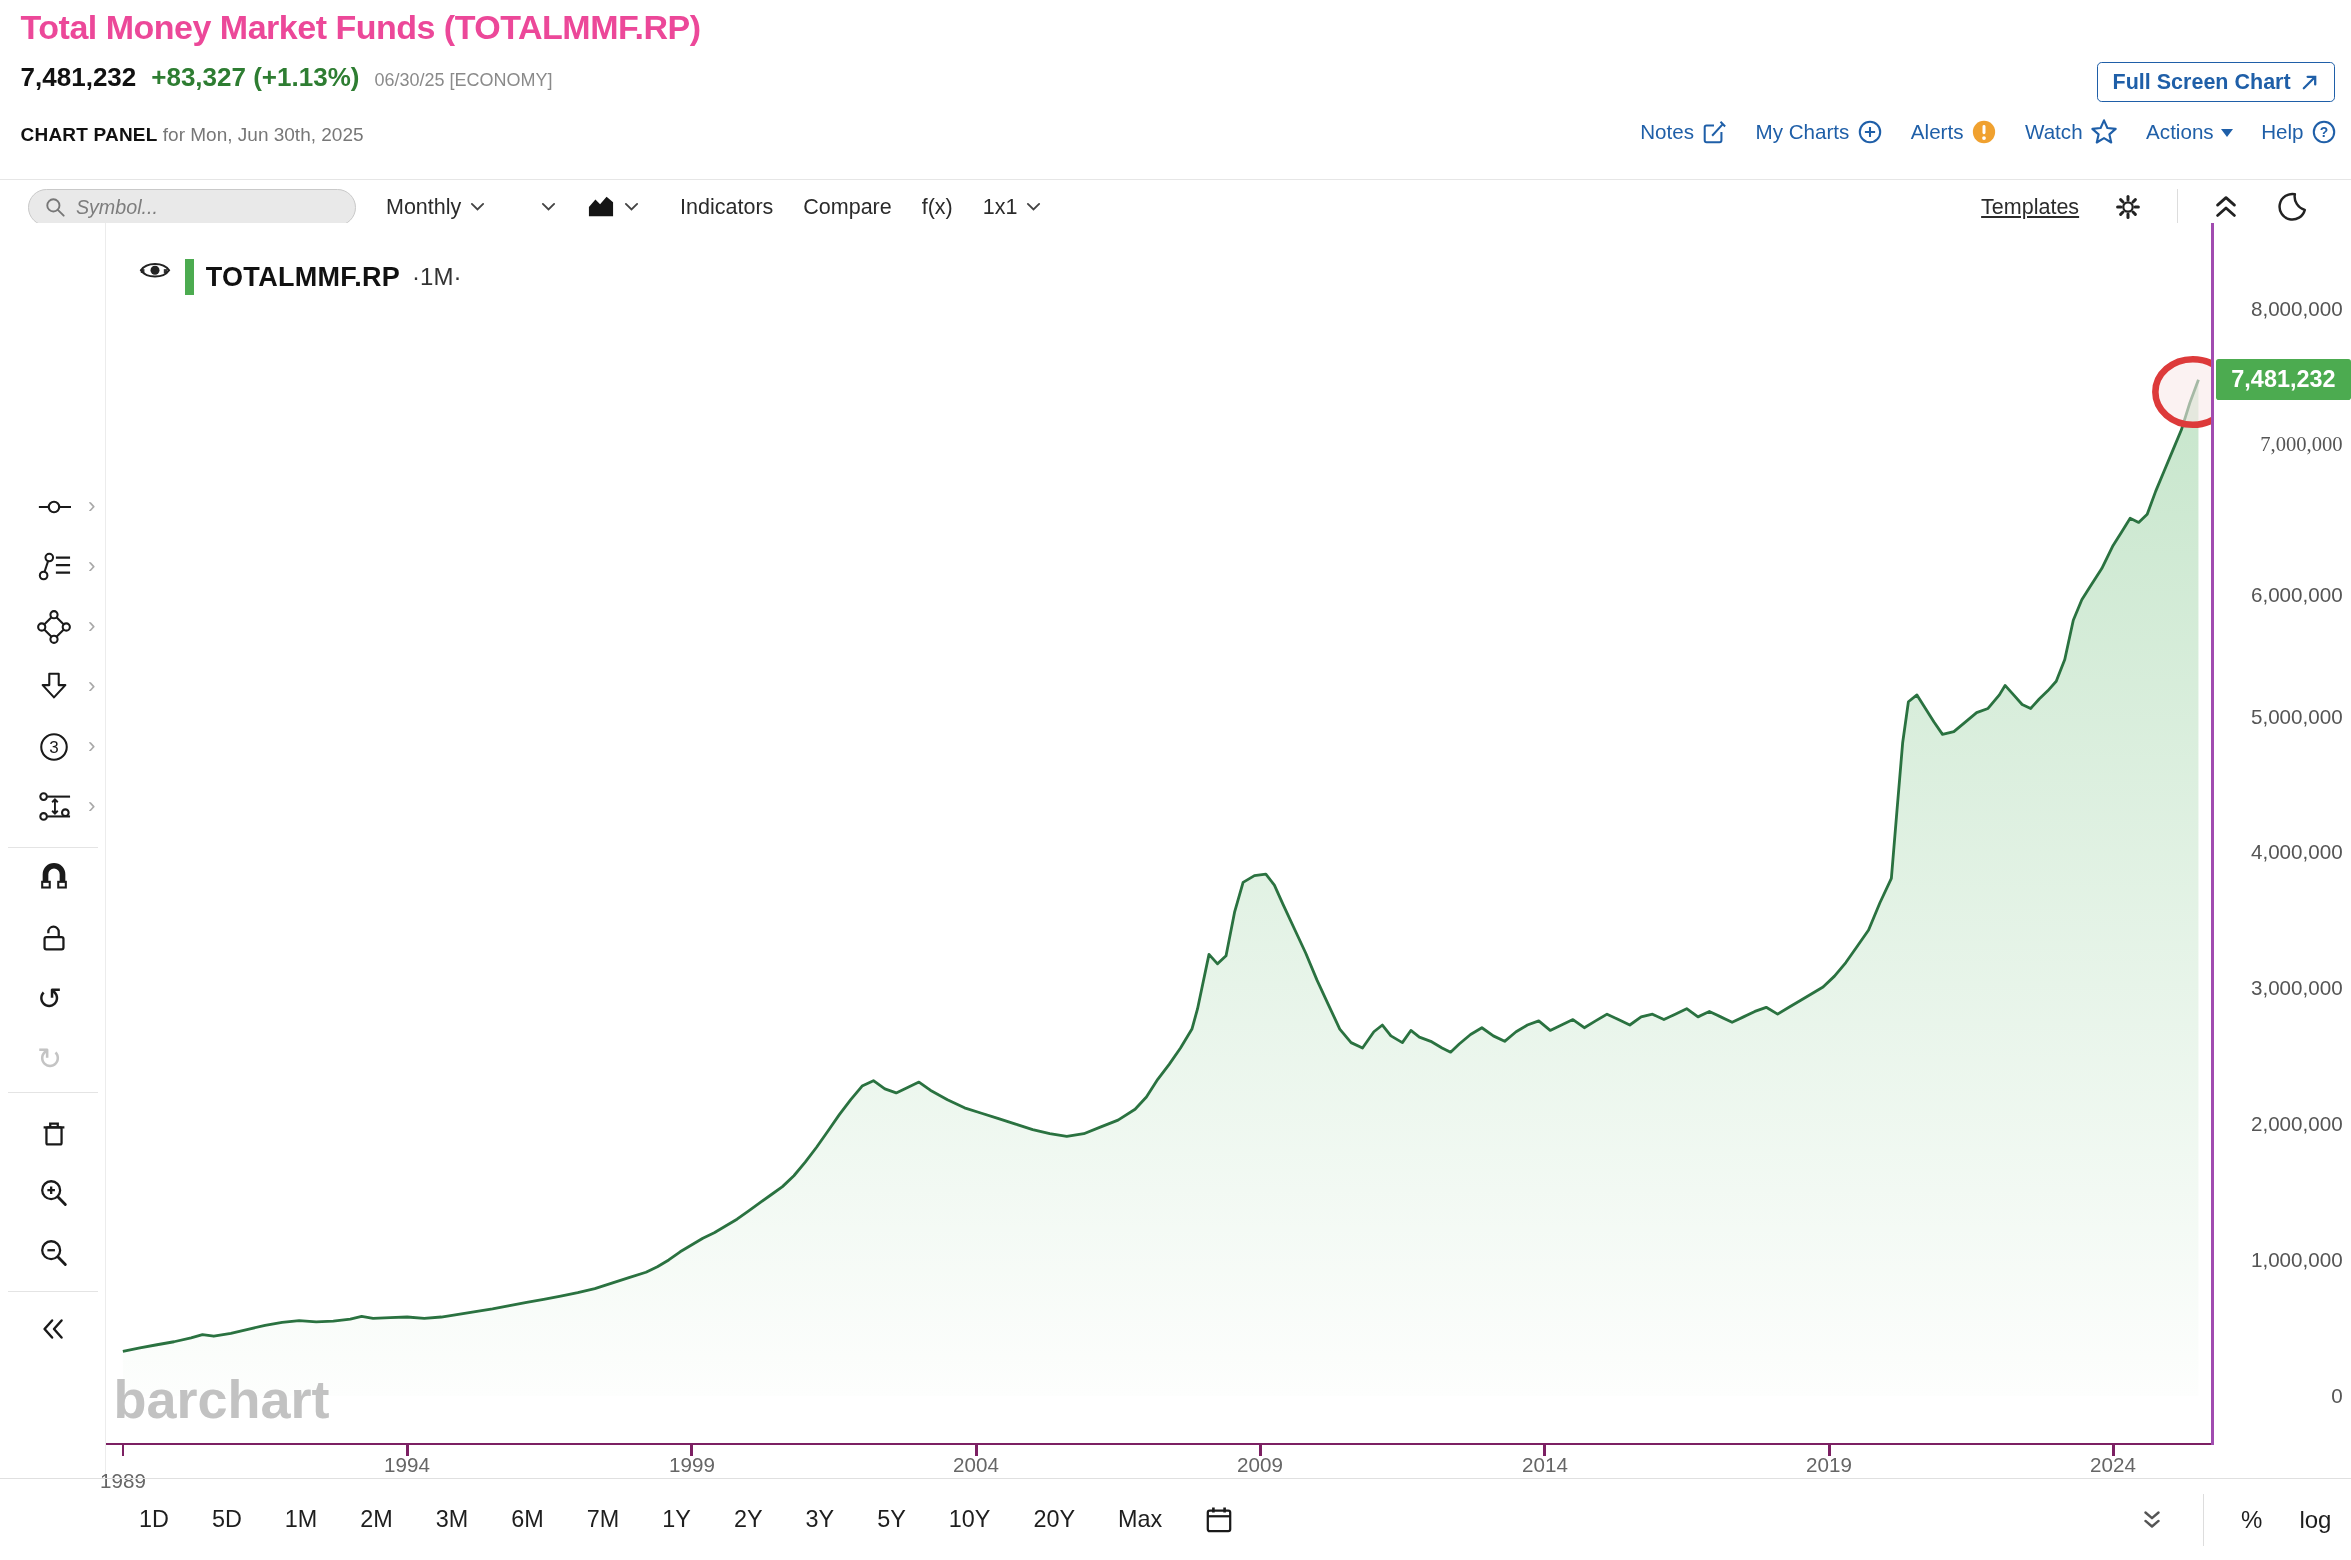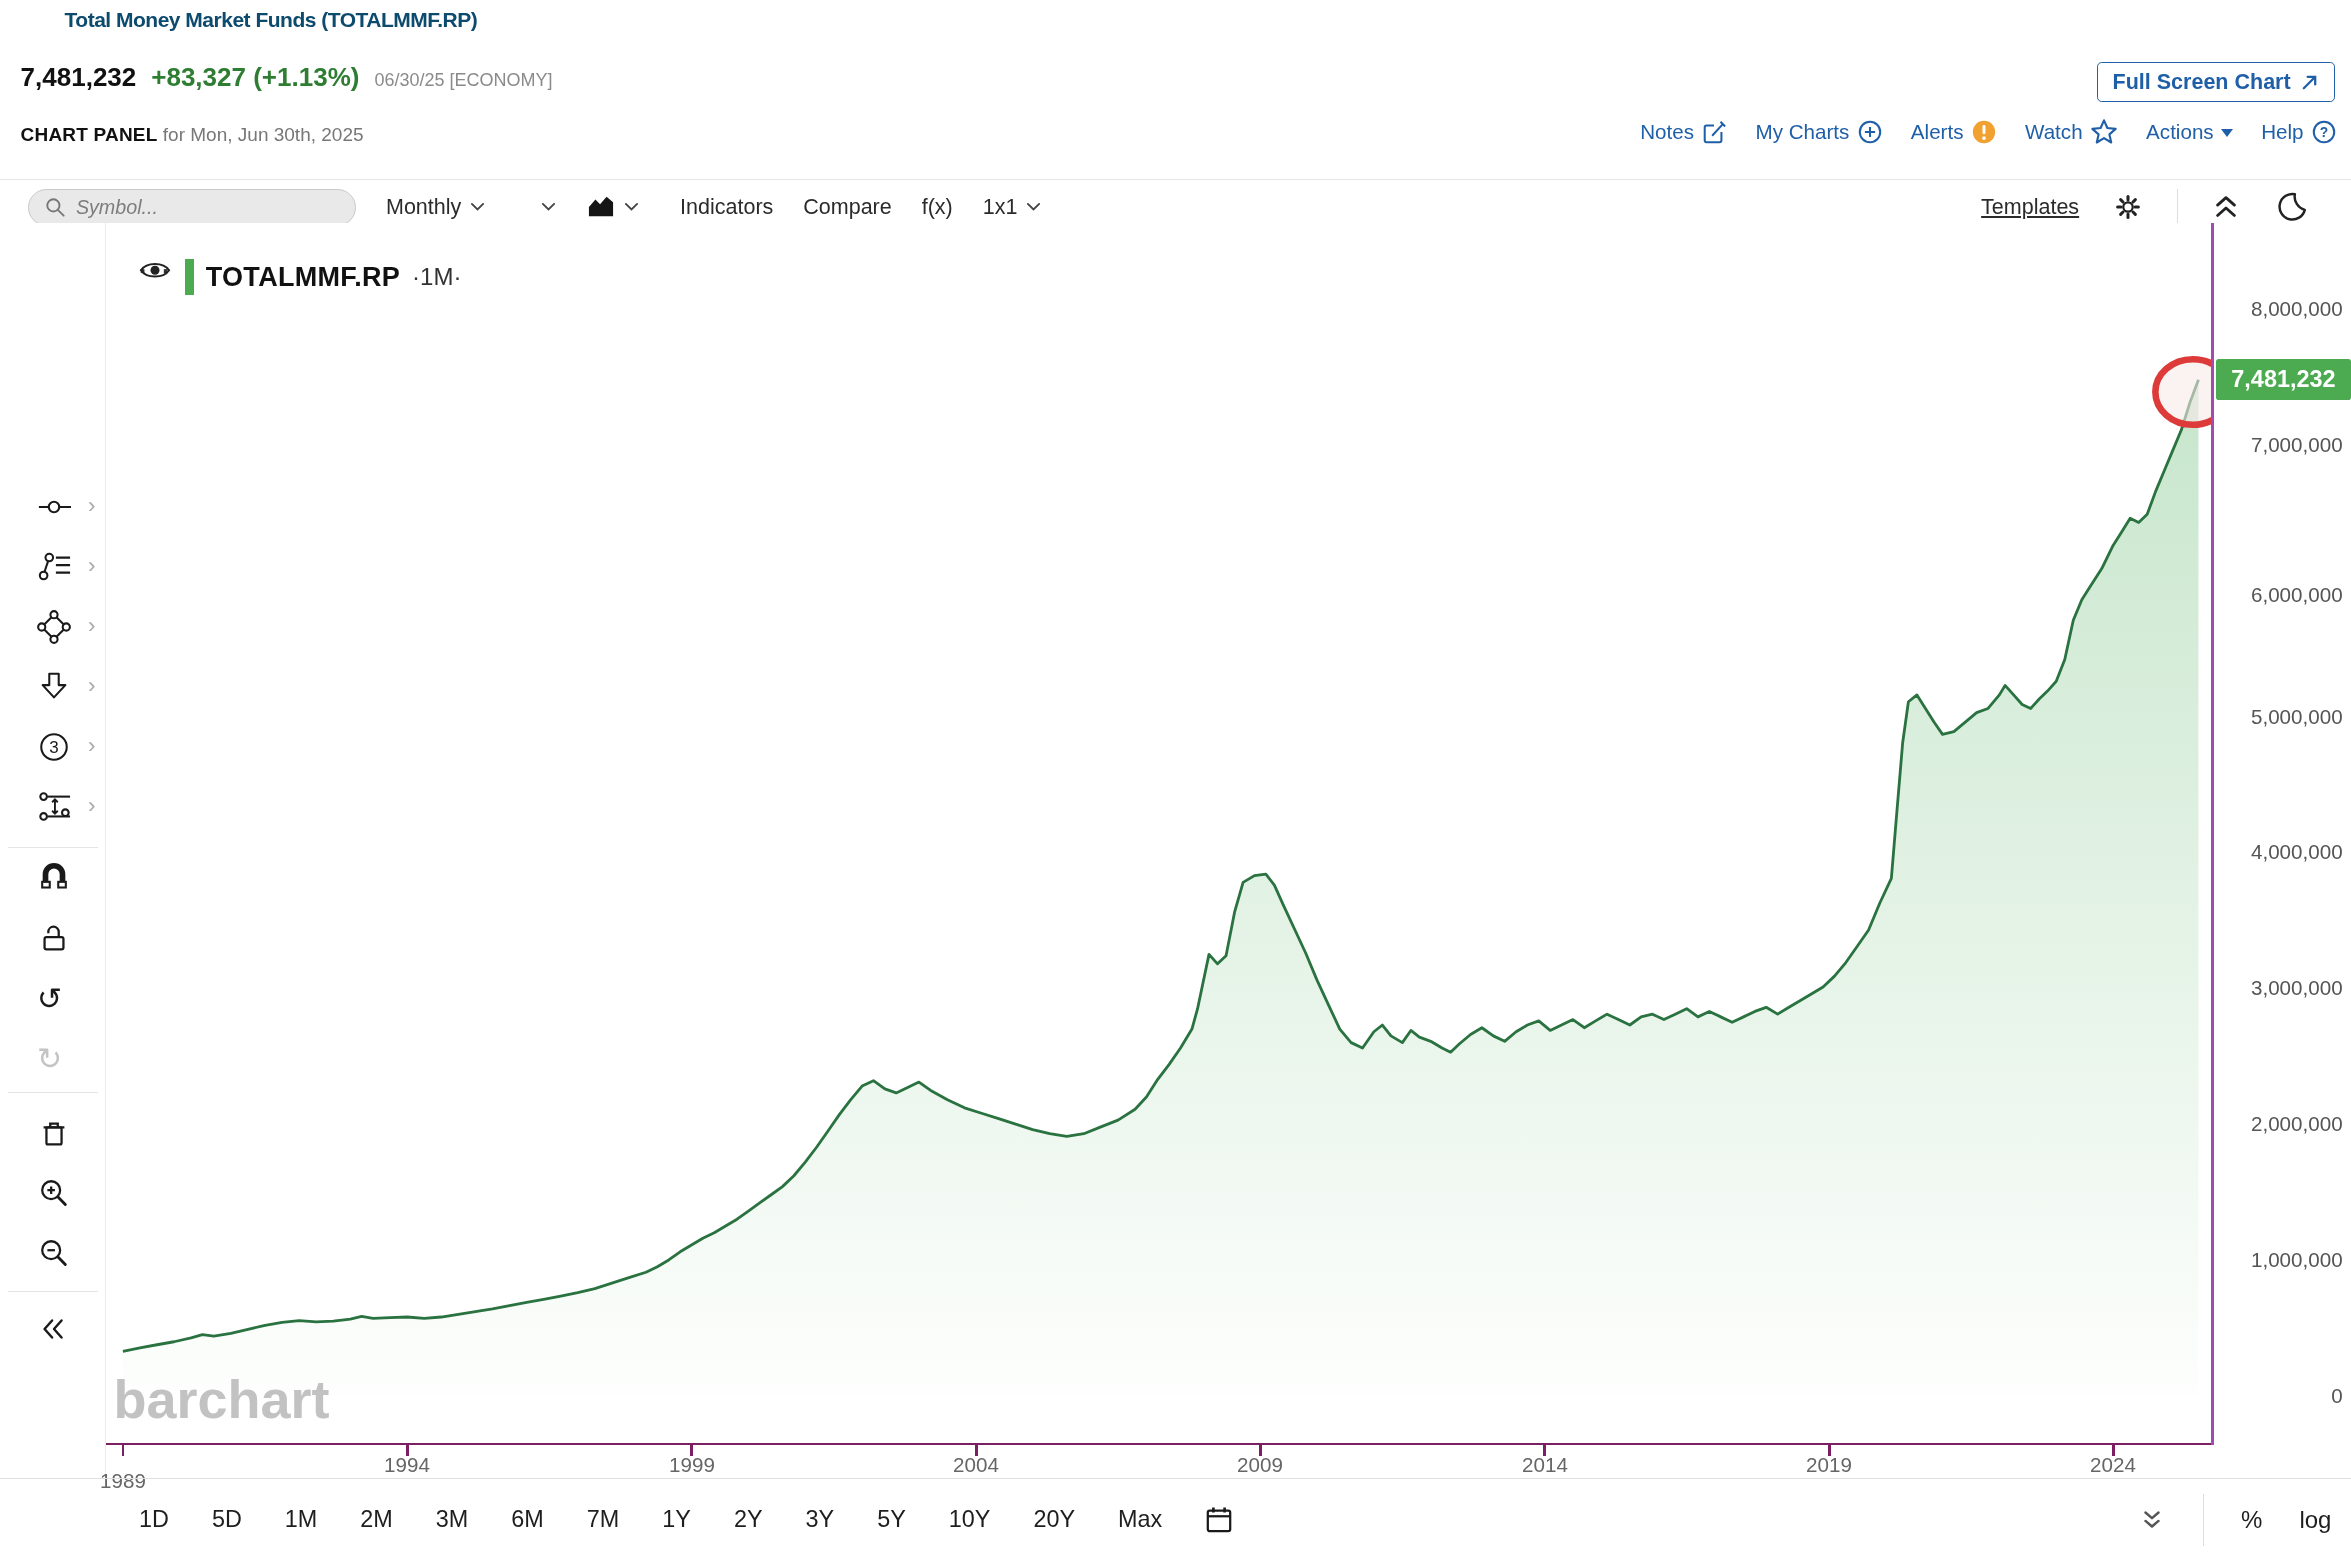--- a/index.html
+++ b/index.html
@@ -2,21 +2,21 @@
 <html style="font-size:15px"><head>
 <meta charset="utf-8">
 <style>
   * { box-sizing: border-box; margin: 0; padding: 0; }
   html,body { background:#fff; }
   .page { position:relative; width:2352px; height:1561px; background:#fff;
           font-family:"Liberation Sans", sans-serif; color:#222; overflow:hidden; }
 
   
   #header { position:absolute; left:0; top:0; width:2352px; height:167px; background:#fff; }
-  .title { position:absolute; left:20.6px; top:7.5px; font-size:21px; font-weight:700; color:#0c4a6e; letter-spacing:-0.5px;margin-left:44px; }
+  .title { position:absolute; left:20.6px; top:7.5px; font-size:34px; font-weight:700; color:#ec4899; letter-spacing:-0.5px; }
   .quote { position:absolute; left:20.6px; top:62px; display:flex; align-items:baseline; gap:15px; }
   .quote .last { font-size:26px; font-weight:700; color:#111; }
   .quote .chg  { font-size:26px; font-weight:700; color:#2e7d32; }
   .quote .dt   { font-size:18px; color:#8a8a8a; }
   .fs-btn { position:absolute; right:17px; top:62px; display:flex; align-items:center; gap:9.4px;
             border:1.9px solid #1f5fa8; border-radius:4.7px; padding:6.6px 15px; color:#1f5fa8;
             font-size:21.5px; font-weight:600; background:#fff; cursor:pointer; }
   .row3 { position:absolute; left:20.6px; top:124px; font-size:19px; color:#777; }
   .row3 b { color:#111; font-size:19px; letter-spacing:0.2px; }
   .hlinks { position:absolute; right:15px; top:118px; display:flex; align-items:center; gap:28px;
@@ -360,21 +360,21 @@
       <span class="sym">TOTALMMF.RP</span>
       <span class="intv">·1M·</span>
     </div>
 
     <div id="watermark">barchart</div>
   </div>
 
   <div id="yaxis">
     <div id="price-tag" style="top: 136px;">7,481,232</div>
   <div class="ylab" style="top: 74px;">8,000,000</div>
-      <div class="ylab" style="top: 210px;">7,000,000</div>
+      <div class="ylab" style="top: 210px; font-family: Liberation Serif, serif;">7,000,000</div>
       <div class="ylab" style="top: 360px;">6,000,000</div>
       <div class="ylab" style="top: 482px;">5,000,000</div>
       <div class="ylab" style="top: 617px;">4,000,000</div>
       <div class="ylab" style="top: 753px;">3,000,000</div>
       <div class="ylab" style="top: 889px;">2,000,000</div>
       <div class="ylab" style="top: 1025px;">1,000,000</div>
       <div class="ylab" style="top: 1161px;">0</div>
     </div>
 
   <div id="xaxis">

